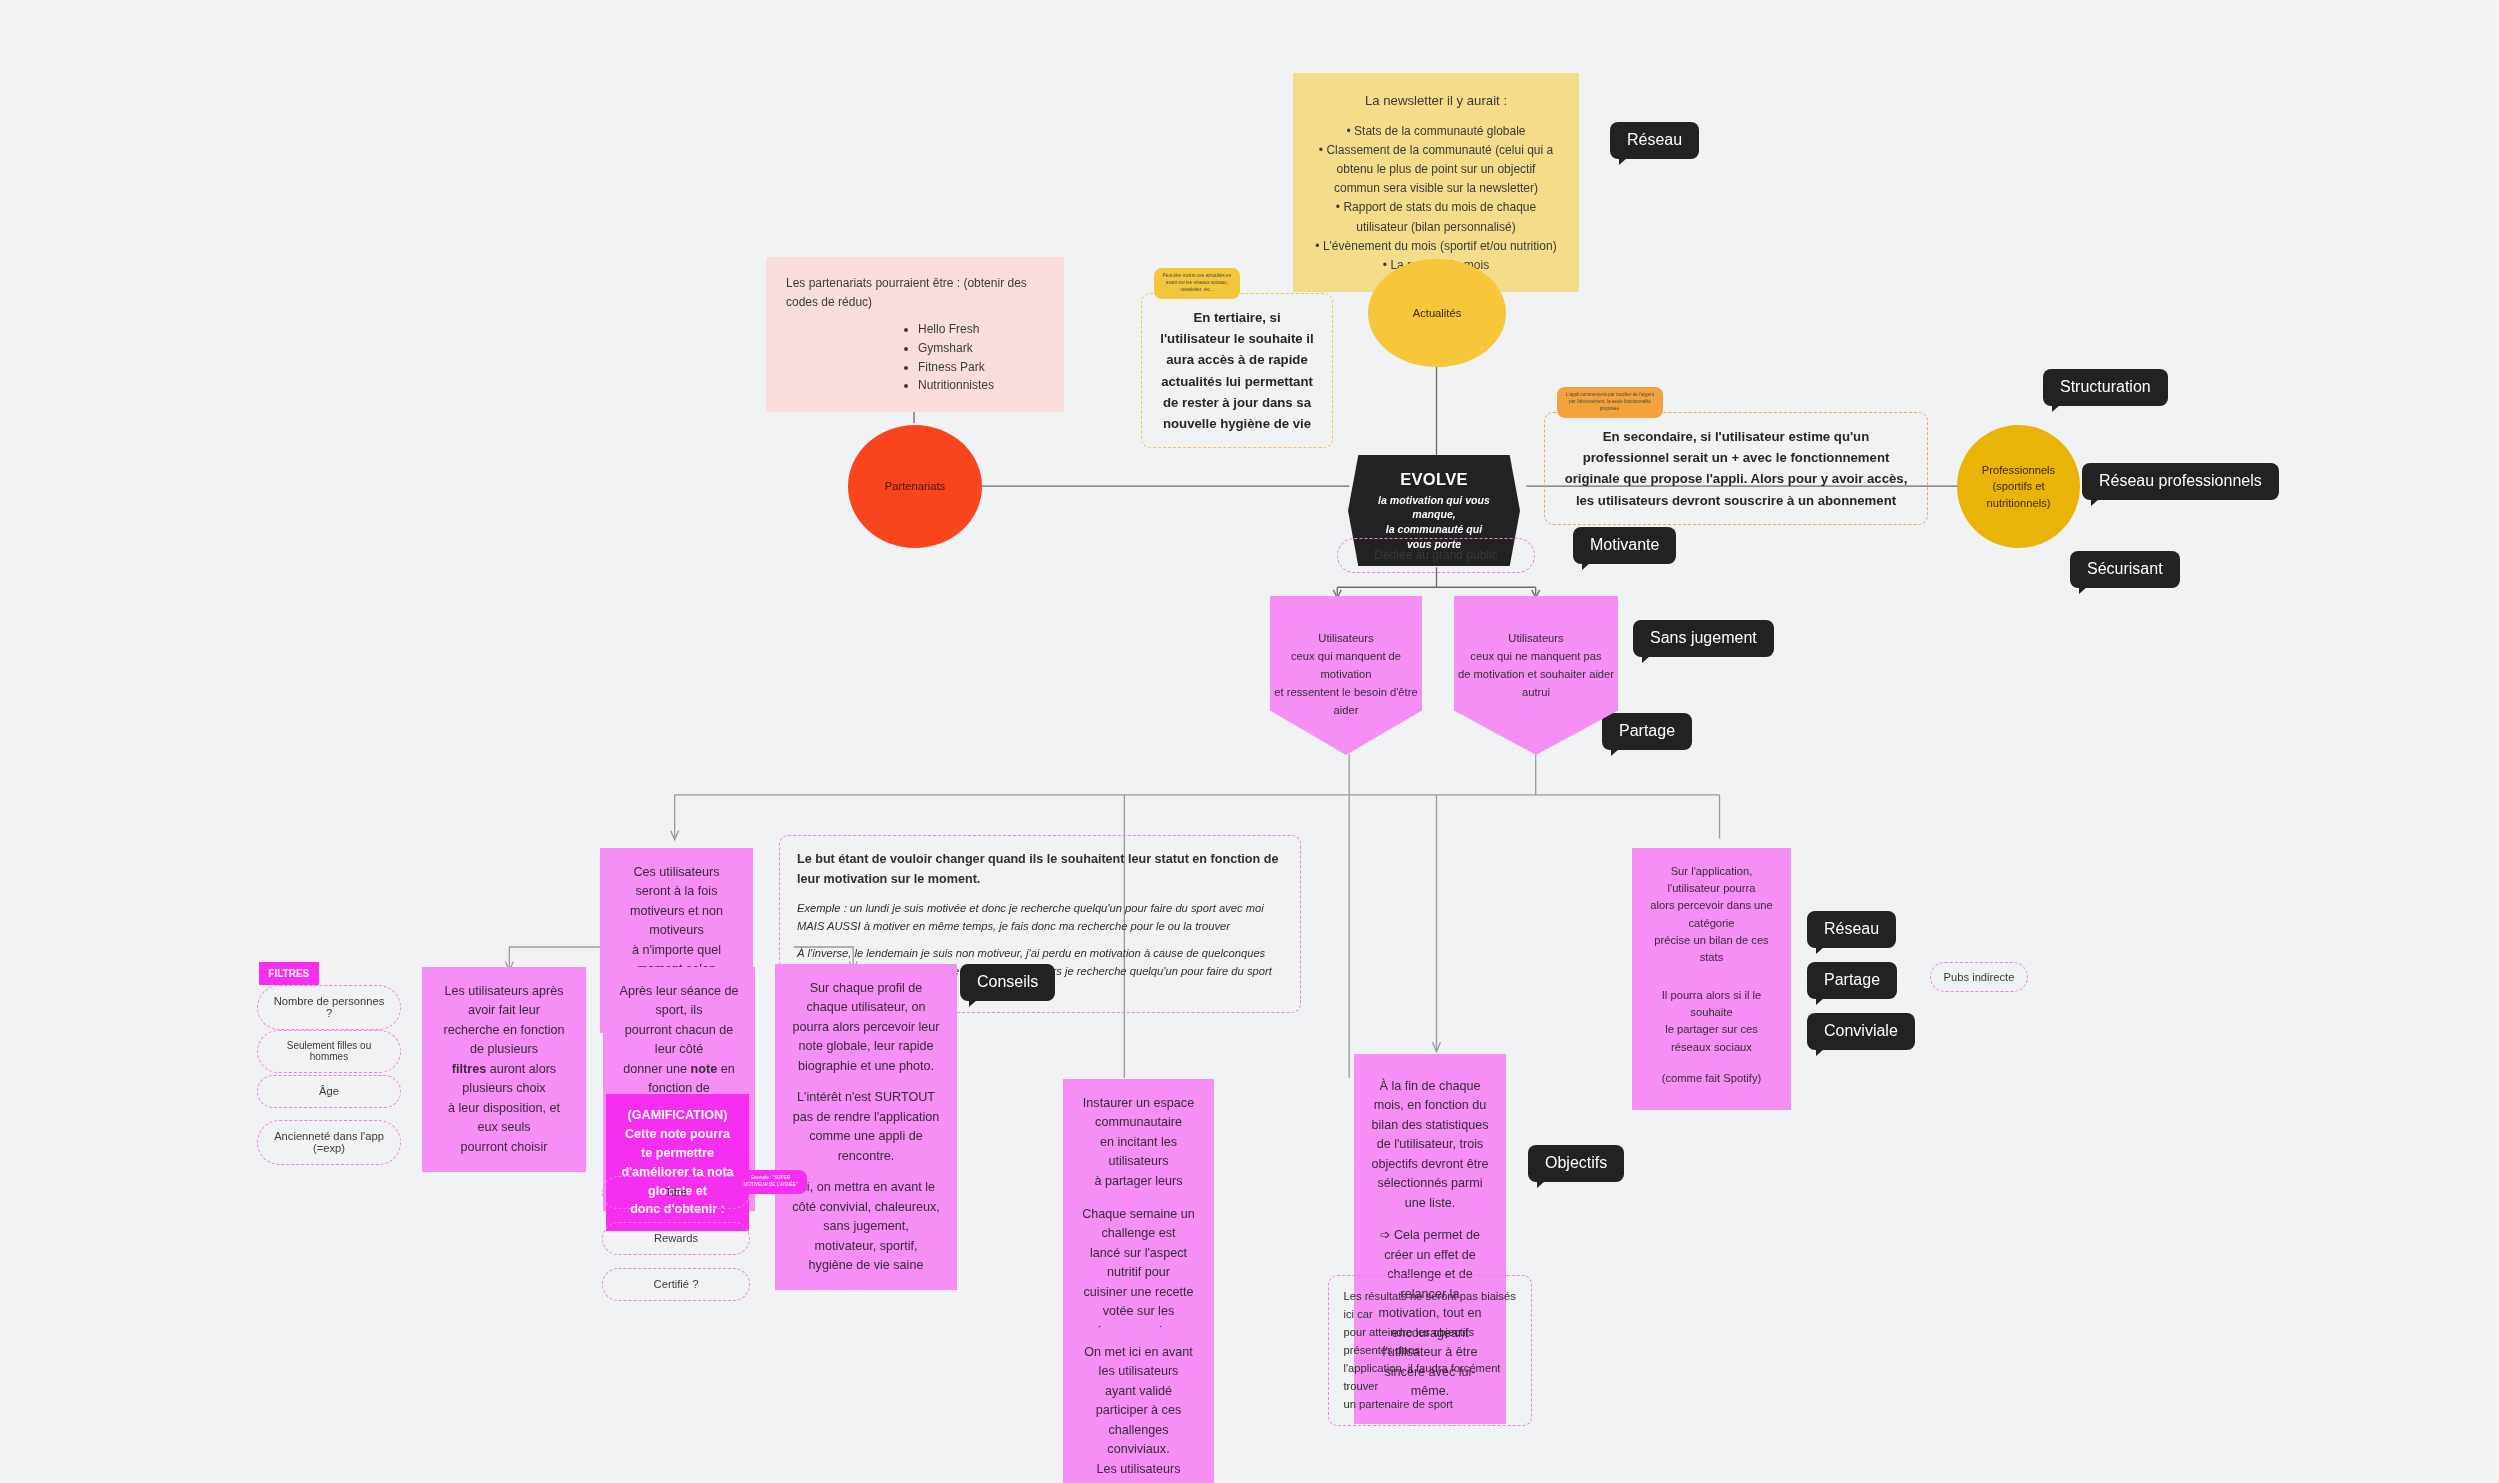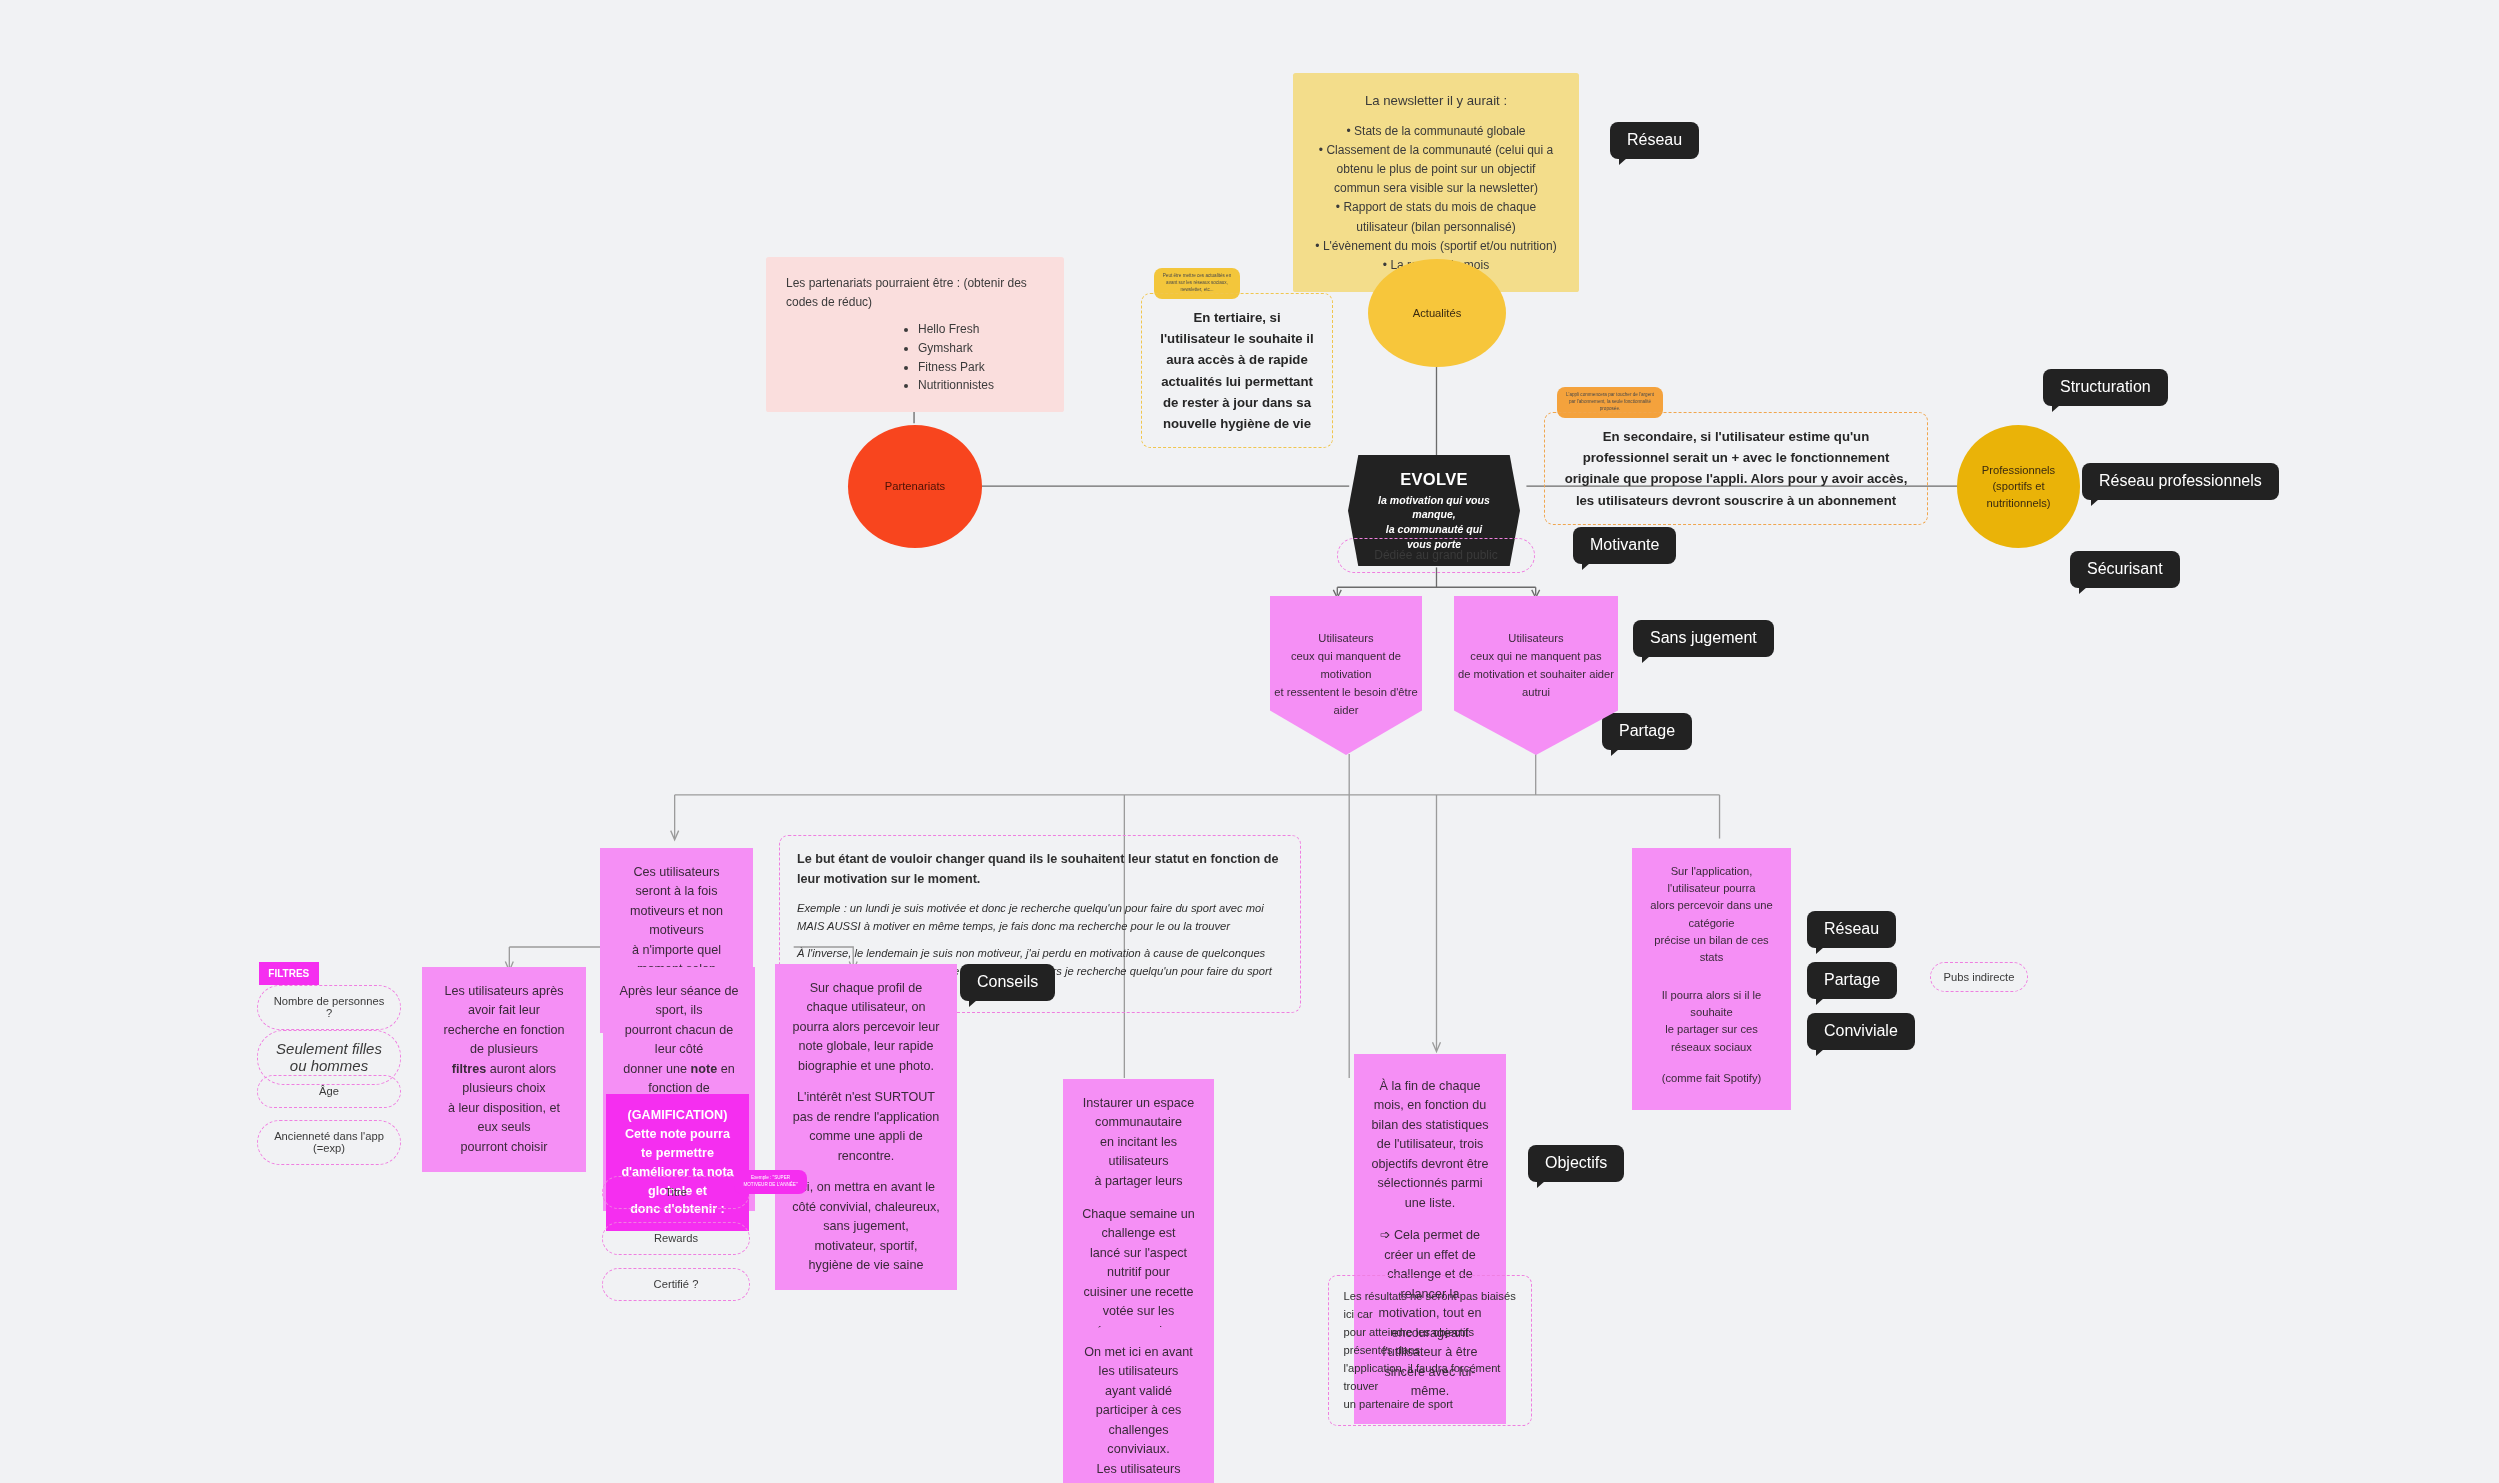--- a/index.html
+++ b/index.html
@@ -362,21 +362,21 @@
     </div>
   </div>
 
   <div class="node" style="left:259px; top:962px;">
     <div class="pink-strong" style="padding:4px 9.3px;font-size:10px;">FILTRES</div>
   </div>
   <div class="node" style="left:257px; top:985px; width:144px;">
     <div class="dashed-pill" style="font-size:11.2px;">Nombre de personnes ?</div>
   </div>
   <div class="node" style="left:257px; top:1030px; width:144px;">
-    <div class="dashed-pill" style="font-size:15px;font-style:italic;">Seulement filles ou hommes</div>
+    <div class="dashed-pill" style="font-size:10px;">Seulement filles ou hommes</div>
   </div>
   <div class="node" style="left:257px; top:1075px; width:144px;">
     <div class="dashed-pill" style="font-size:11.2px;">Âge</div>
   </div>
   <div class="node" style="left:257px; top:1120px; width:144px;">
     <div class="dashed-pill" style="font-size:11.2px;">Ancienneté dans l'app (=exp)</div>
   </div>
 
   <div class="node" style="left:422px; top:967px; width:164px;">
     <div class="pink-solid">

